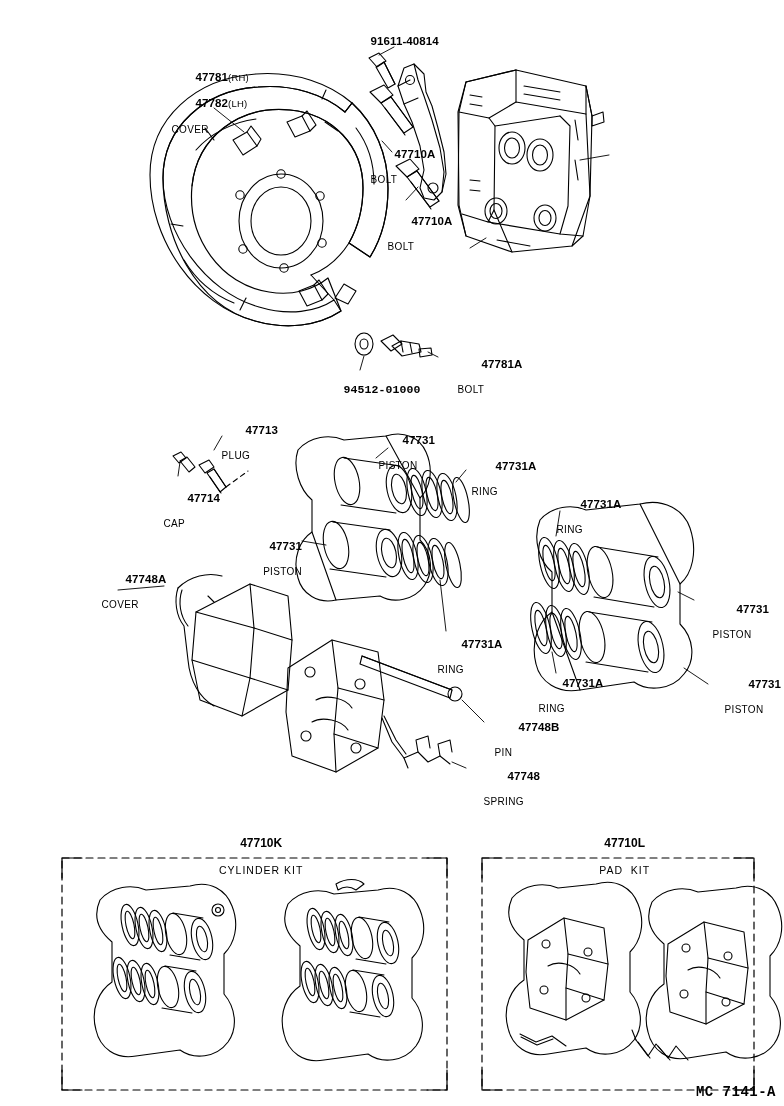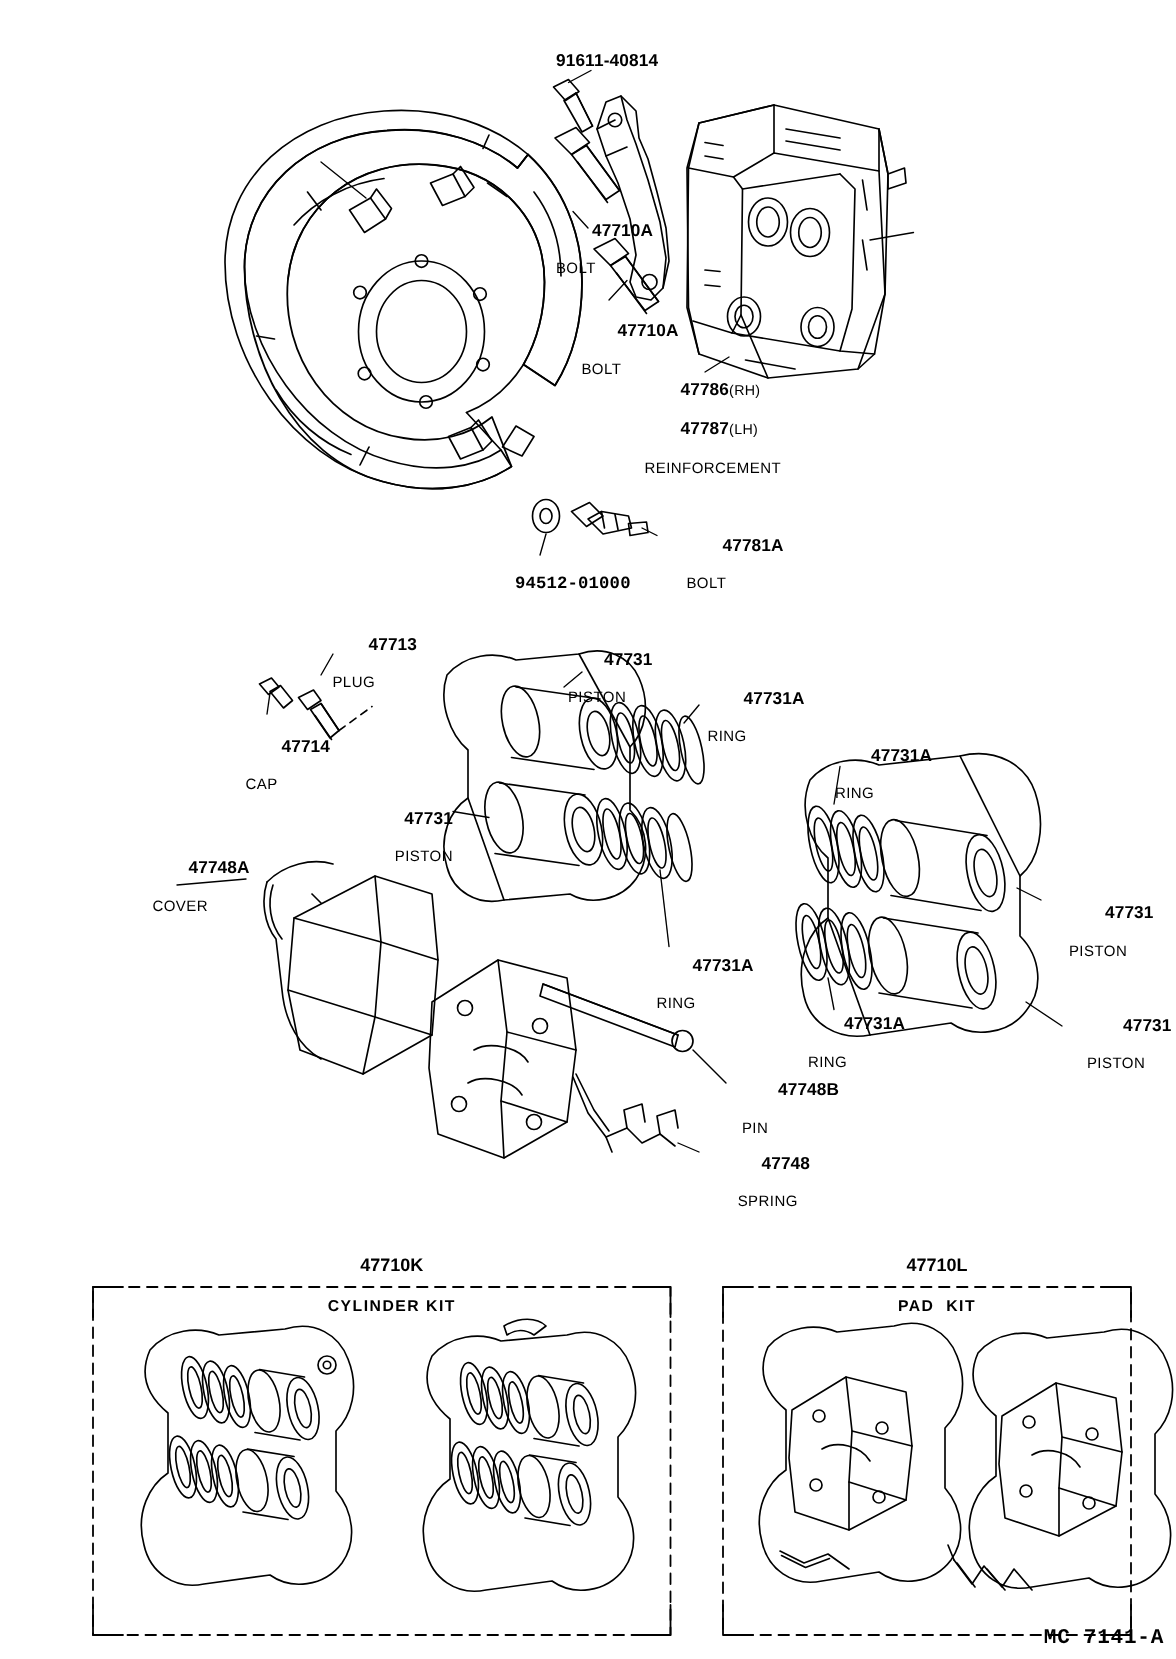--- a/index.html
+++ b/index.html
@@ -54,21 +54,21 @@
   .kit-title {
     position: absolute;
     text-align: center;
     font-size: 12px;
     font-weight: bold;
     line-height: 13.5px;
     white-space: pre;
   }
   .kit-title .sub {
     font-size: 10.5px;
-    font-weight: bold;
+    font-weight: normal;
     letter-spacing: 1px;
   }
   .corner-code {
     position: absolute;
     right: 8px;
     bottom: 6px;
     font-size: 14px;
     letter-spacing: 0.5px;
     font-family: "Liberation Mono", monospace;
     font-weight: bold;
@@ -457,41 +457,41 @@
         <path d="M520 1034 L536 1042 L552 1036 L566 1046"></path>
         <path d="M521 1037 L537 1045 L553 1039"></path>
         <path d="M636 1040 L648 1056 L656 1044 L668 1058 L676 1046 L688 1060"></path>
         <path d="M638 1042 L650 1058"></path>
         <path d="M658 1046 L670 1060"></path>
         <path d="M636 1040 L632 1030"></path>
       </g>
     </g>
   </svg>
 
+  <div class="lbl" style="left:158px; top:58px;">
+    <span class="pnum">47781</span><span class="small">(RH)</span><br>
+    <span class="pnum">47782</span><span class="small">(LH)</span><br>
+    <span class="sub">COVER</span>
+  </div>
 
   <div class="lbl" style="left:333px; top:22px;">
     <span class="pnum">91611-40814</span>
   </div>
 
   <div class="lbl" style="left:357px; top:135px;">
     <span class="pnum">47710A</span><br>
     <span class="sub">BOLT</span>
   </div>
 
   <div class="lbl" style="left:374px; top:202px;">
     <span class="pnum">47710A</span><br>
     <span class="sub">BOLT</span>
   </div>
 
 
-  <div class="lbl" style="left:416px; top:241px;">
-    <span class="pnum">47786</span><span class="small">(RH)</span><br>
-    <span class="pnum">47787</span><span class="small">(LH)</span><br>
-    <span class="sub">REINFORCEMENT</span>
-  </div>
 
   <div class="lbl" style="left:291px; top:371px;font-family:Liberation Mono, monospace;">
     <span class="pnum">94512-01000</span>
   </div>
 
   <div class="lbl" style="left:444px; top:345px;">
     <span class="pnum">47781A</span><br>
     <span class="sub">BOLT</span>
   </div>
 
@@ -548,21 +548,21 @@
   <div class="lbl" style="left:88px; top:560px;">
     <span class="pnum">47748A</span><br>
     <span class="sub">COVER</span>
   </div>
 
   <div class="lbl" style="left:481px; top:708px;">
     <span class="pnum">47748B</span><br>
     <span class="sub">PIN</span>
   </div>
 
-  <div class="lbl" style="left:470px; top:757px;text-align:center;">
+  <div class="lbl" style="left:470px; top:757px;">
     <span class="pnum">47748</span><br>
     <span class="sub">SPRING</span>
   </div>
 
   <div class="kit-title" style="left:62px; top:823px; width:385px;text-align:center;">
     <span class="pnum">47710K</span><br>
     <span class="sub">CYLINDER KIT</span>
   </div>
 
   <div class="kit-title" style="left:482px; top:823px; width:272px;">

